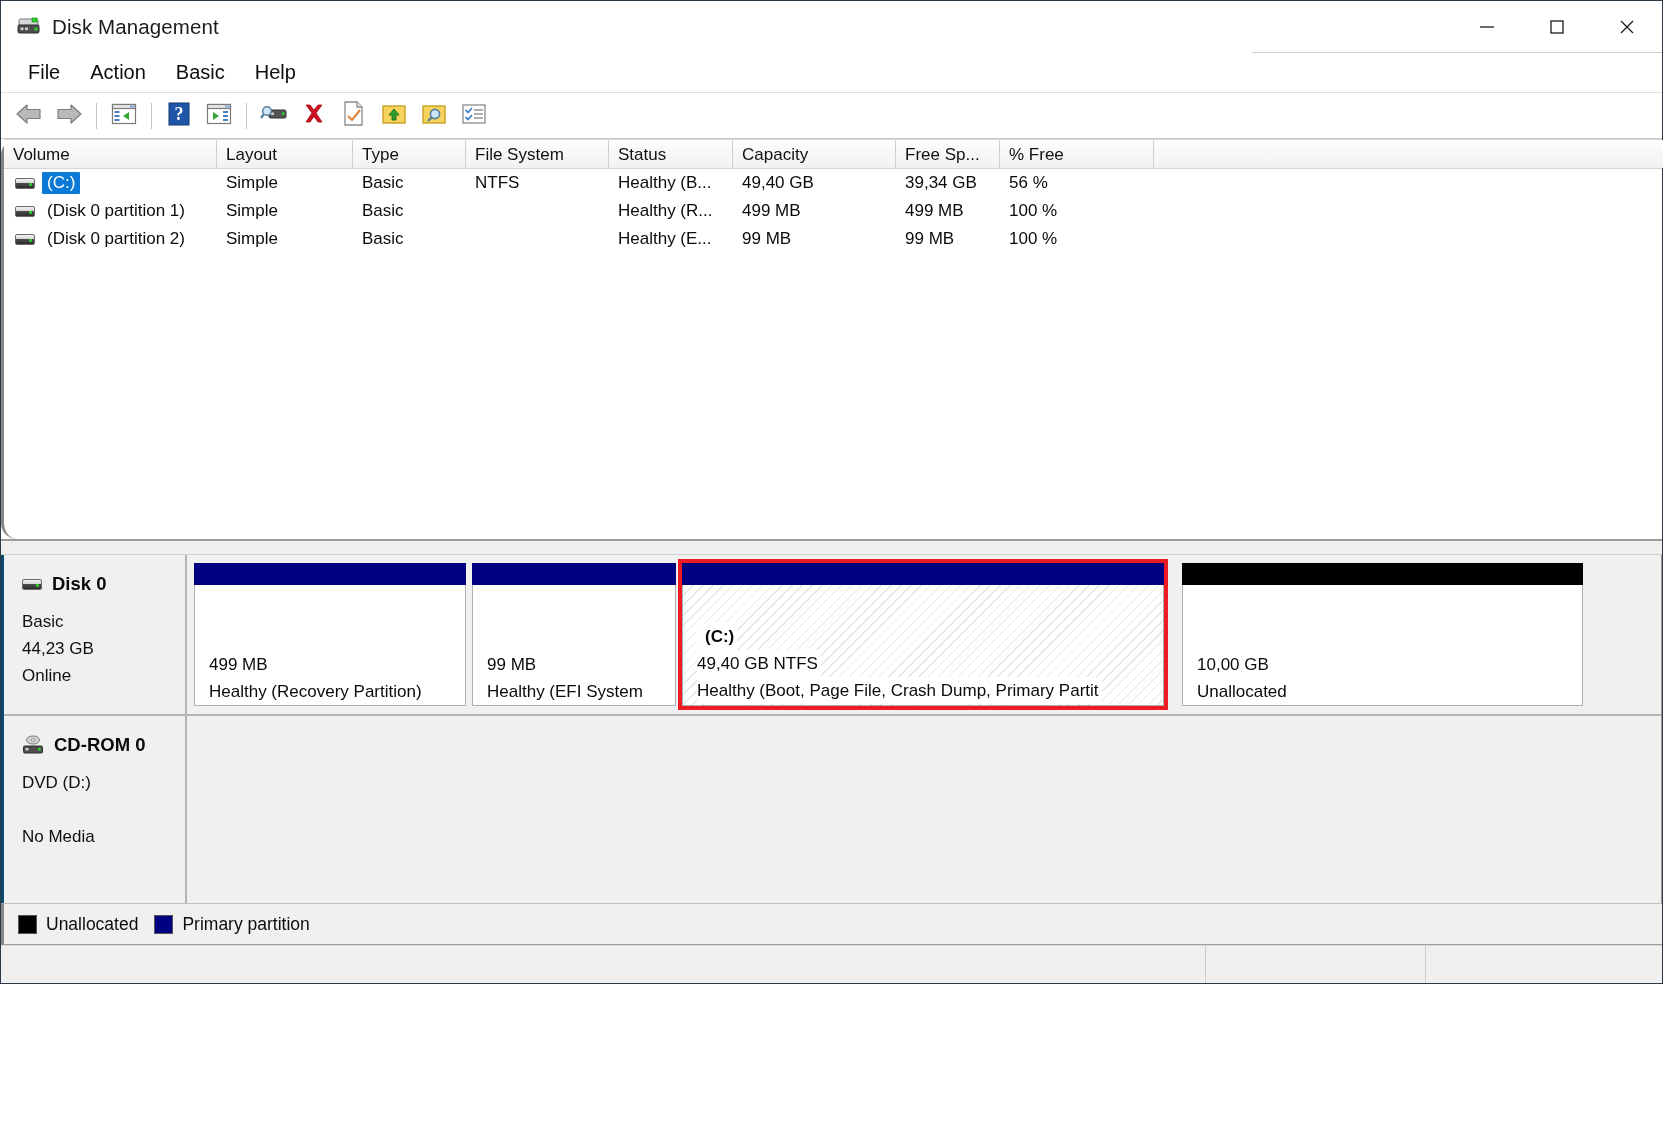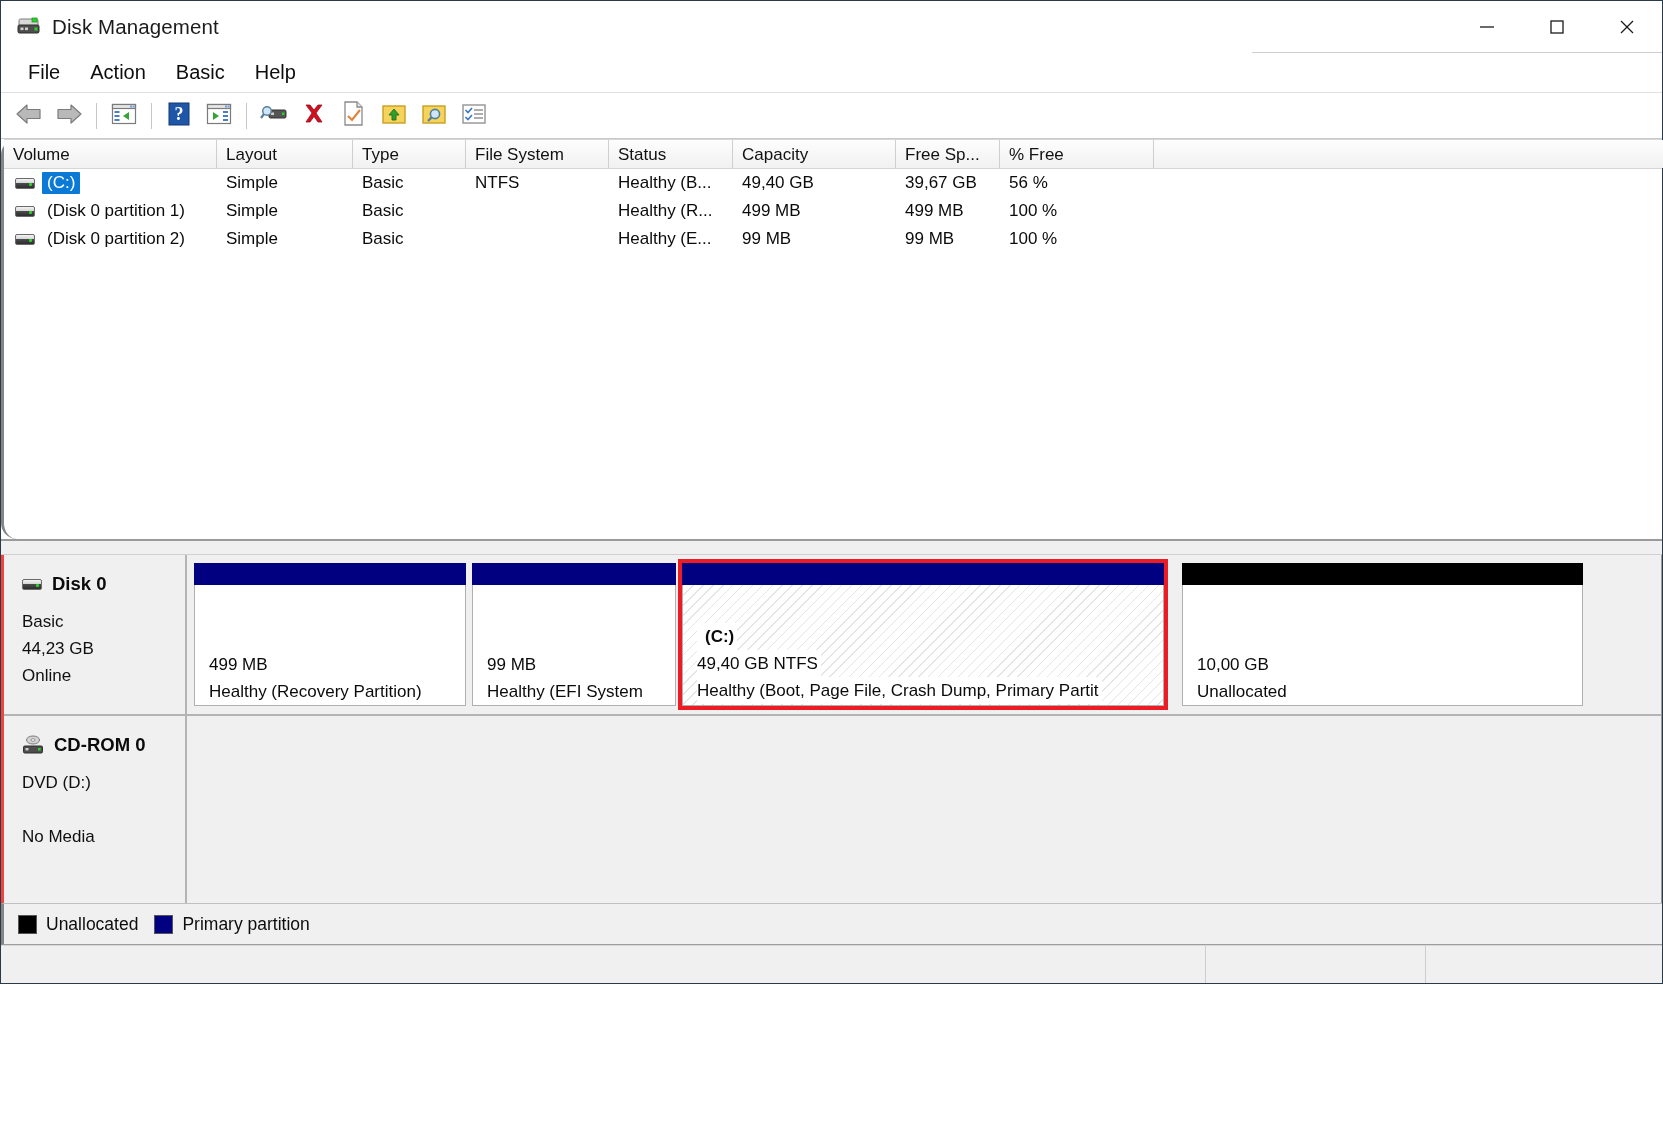--- a/index.html
+++ b/index.html
@@ -128,21 +128,21 @@
   .splitter {
     height: 16px; min-height: 16px; background: #f0f0f0;
     border-top: 2px solid #9a9a9a;
     border-bottom: 1px solid #d0d0d0;
   }
 
   
   .graphwrap {
     flex: 1 1 auto;
     background: #f0f0f0;
-    border-left: 3px solid #ef4444;
+    border-left: 3px solid #0c4a6e;
     border-right: 1px solid #9a9a9a;
     display: flex; flex-direction: column;
     overflow: hidden;
     position: relative;
   }
   .diskrow {
     display: flex;
     border-bottom: 2px solid #b4b4b4;
     background: #f0f0f0;
   }
@@ -393,21 +393,21 @@
         <div class="lrow">
           <div class="lcell vol-cell" style="width: 213px; flex: 0 0 213px;">
             <span class="drv"></span>
             <span class="vol-name sel">(C:)</span>
           </div>
           <div class="lcell" style="width: 136px; flex: 0 0 136px;">Simple</div>
           <div class="lcell" style="width: 113px; flex: 0 0 113px;">Basic</div>
           <div class="lcell" style="width: 143px; flex: 0 0 143px;">NTFS</div>
           <div class="lcell" style="width: 124px; flex: 0 0 124px;">Healthy (B...</div>
           <div class="lcell" style="width: 163px; flex: 0 0 163px;">49,40 GB</div>
-          <div class="lcell" style="width: 104px; flex: 0 0 104px;">39,67 GB</div>
+          <div class="lcell" style="width: 104px; flex: 0 0 104px;">39,34 GB</div>
           <div class="lcell" style="width: 154px; flex: 0 0 154px;">56 %</div>
           <div class="lcell" style="width: 510px; flex: 0 0 510px;"></div>
         </div>
         <div class="lrow">
           <div class="lcell vol-cell" style="width: 213px; flex: 0 0 213px;">
             <span class="drv"></span>
             <span class="vol-name">(Disk 0 partition 1)</span>
           </div>
           <div class="lcell" style="width: 136px; flex: 0 0 136px;">Simple</div>
           <div class="lcell" style="width: 113px; flex: 0 0 113px;">Basic</div>

